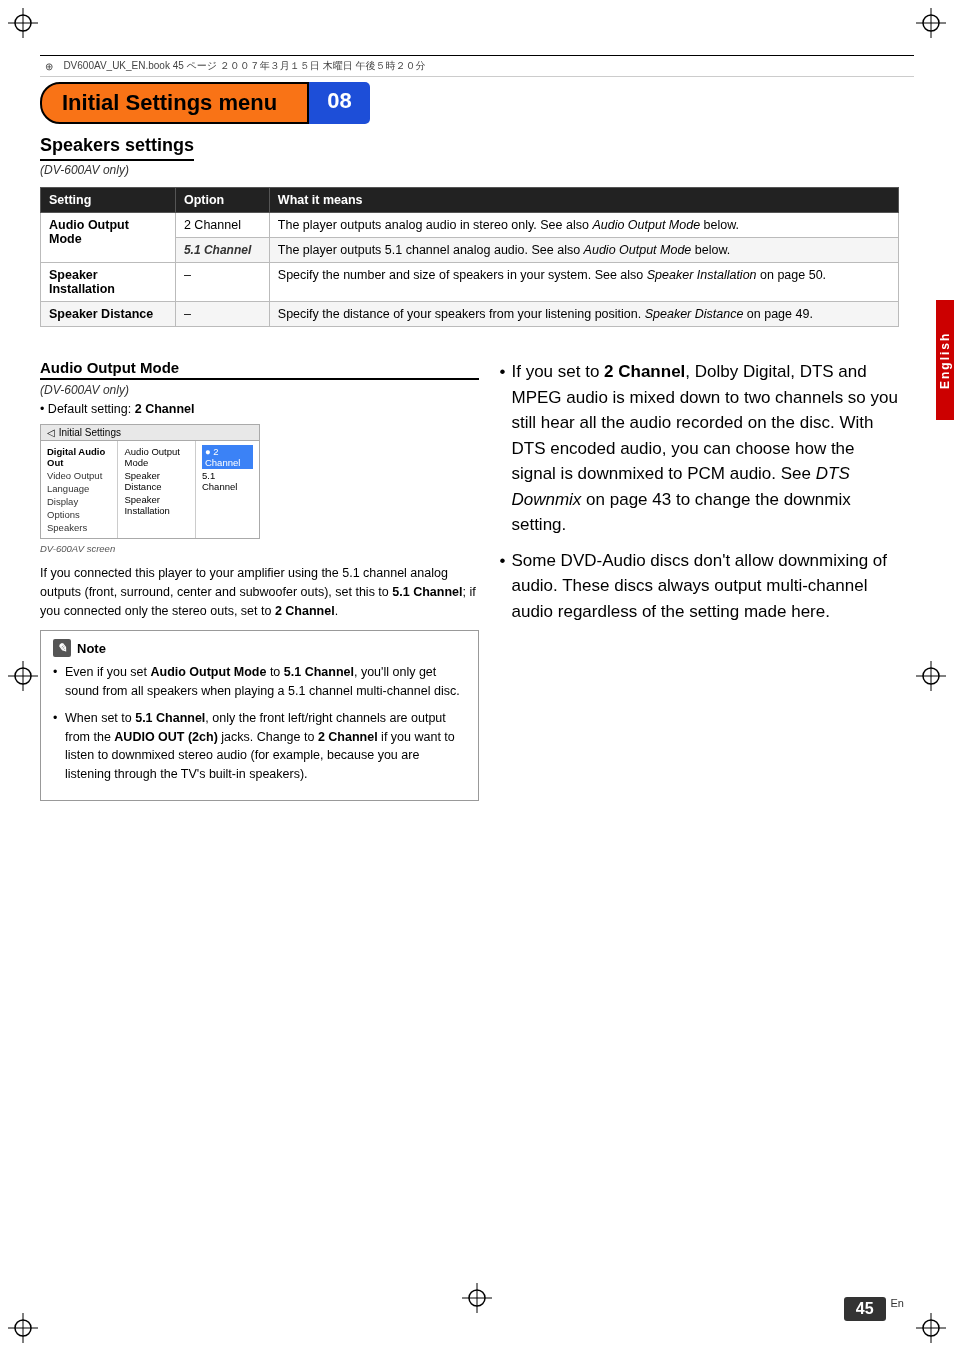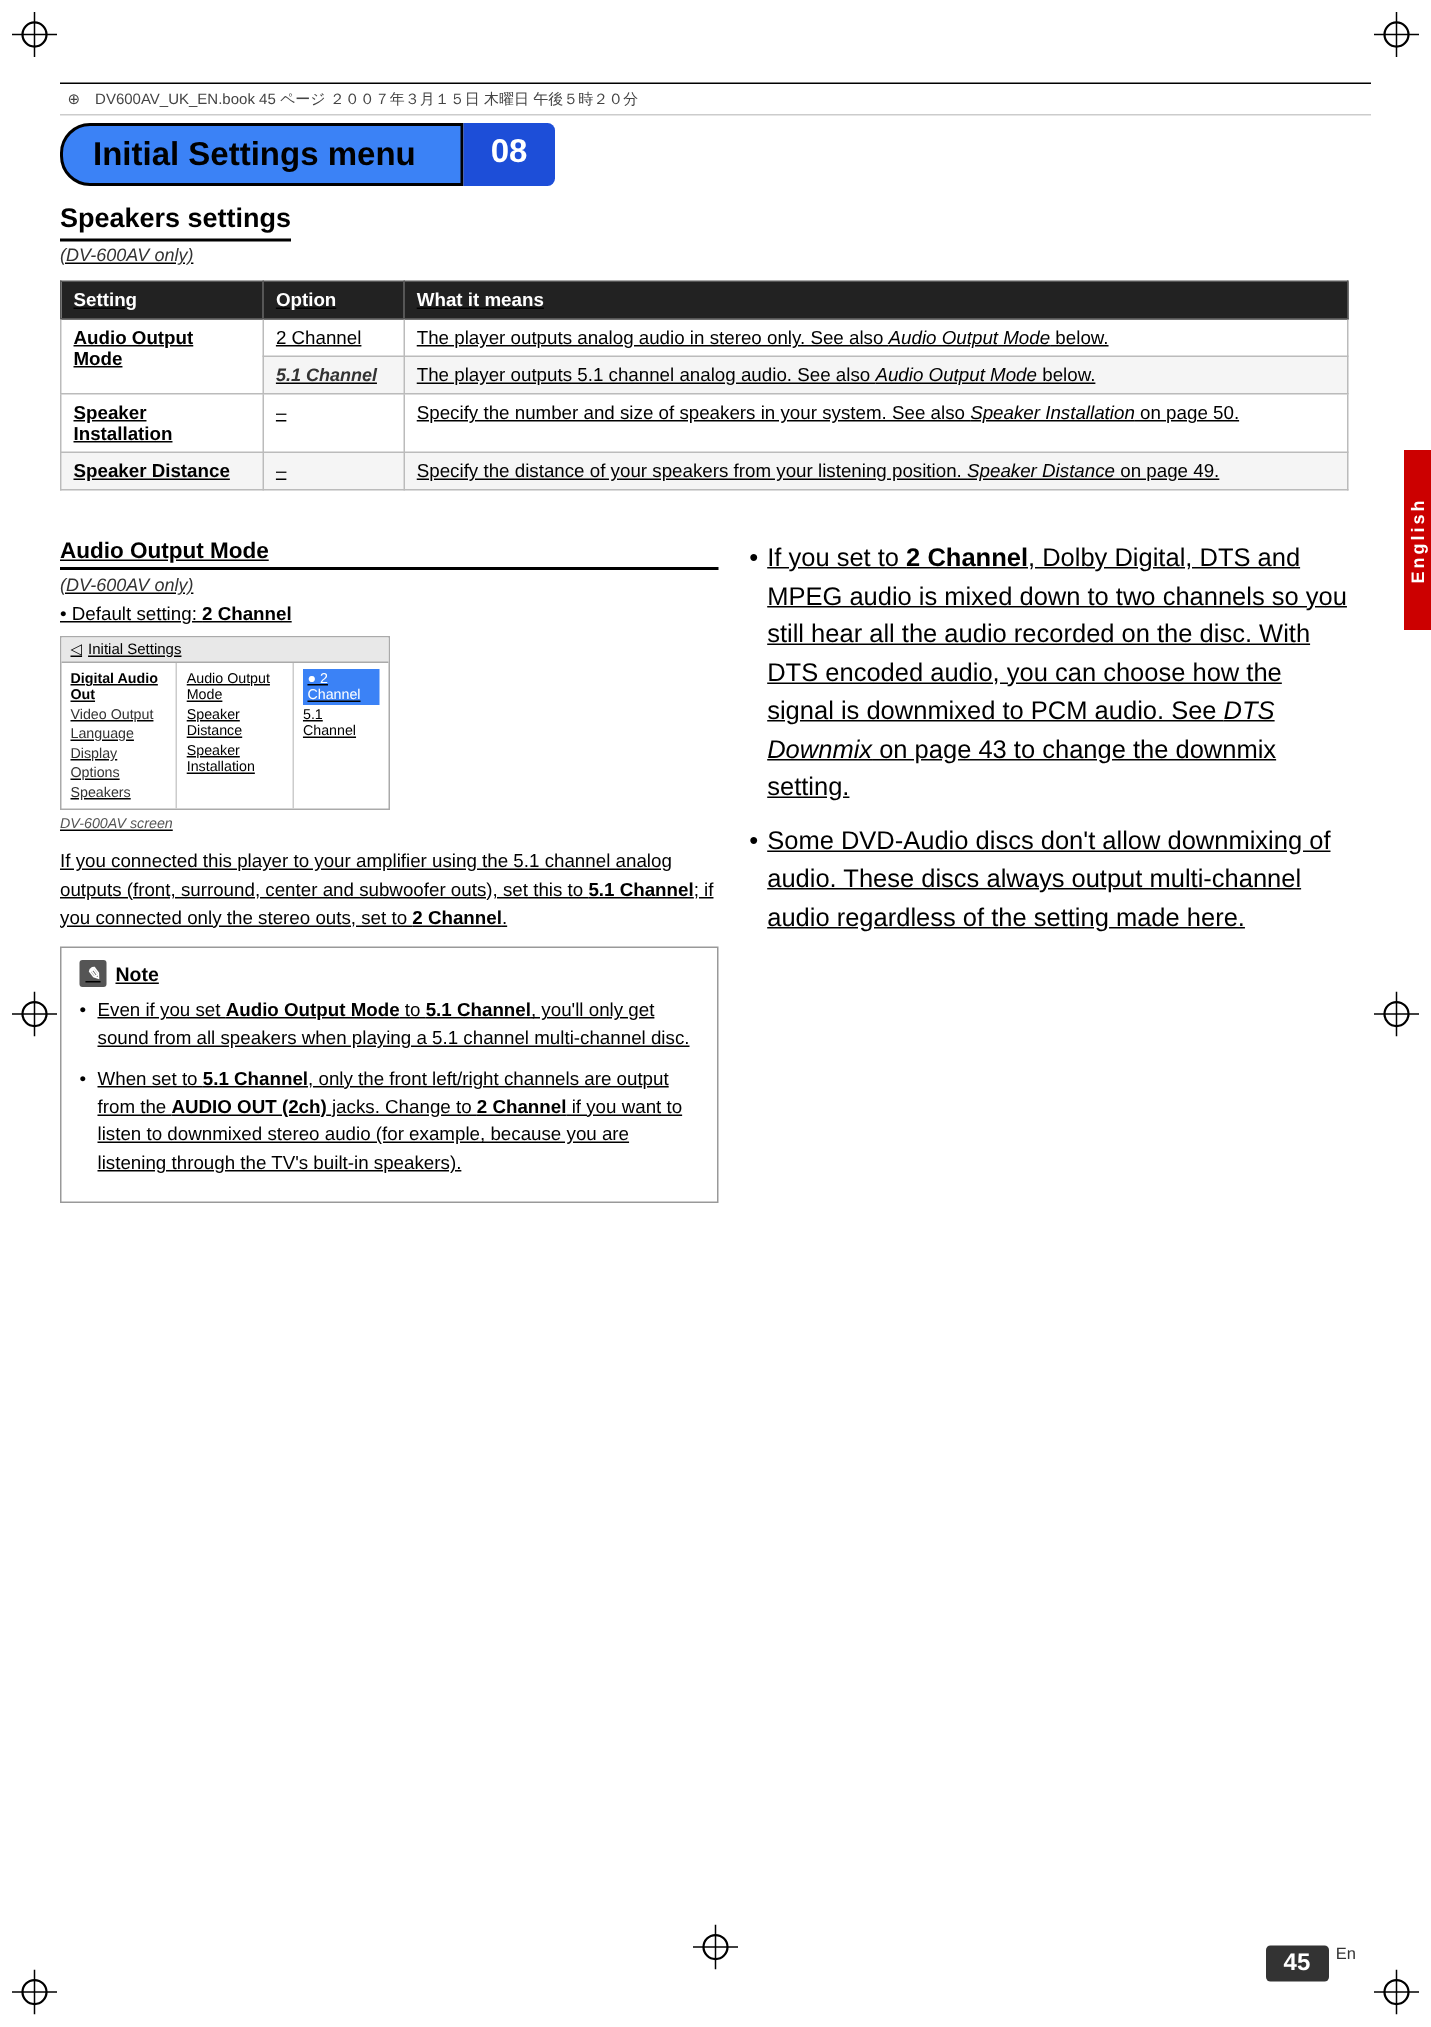--- a/index.html
+++ b/index.html
@@ -50,21 +50,21 @@
       position: absolute;
       top: 82px;
       left: 40px;
       right: 40px;
       display: flex;
       align-items: center;
       justify-content: space-between;
     }
 
     .page-title-box {
-      background: #3b82f6;
+      background: #f97316;
       border: 2px solid #000;
       border-radius: 20px 0 0 20px;
       padding: 6px 30px 6px 20px;
       font-size: 22px;
       font-weight: bold;
     }
 
     .chapter-badge {
       background: #1d4ed8;
       color: #fff;
@@ -76,21 +76,20 @@
       text-align: center;
     }
 
     
     .main-content {
       position: absolute;
       top: 135px;
       left: 40px;
       right: 55px;
       bottom: 60px;
-      text-decoration: underline;
     }
 
     
     .section-heading {
       font-size: 18px;
       font-weight: bold;
       margin-bottom: 2px;
       border-bottom: 2px solid #000;
       padding-bottom: 3px;
       display: inline-block;

